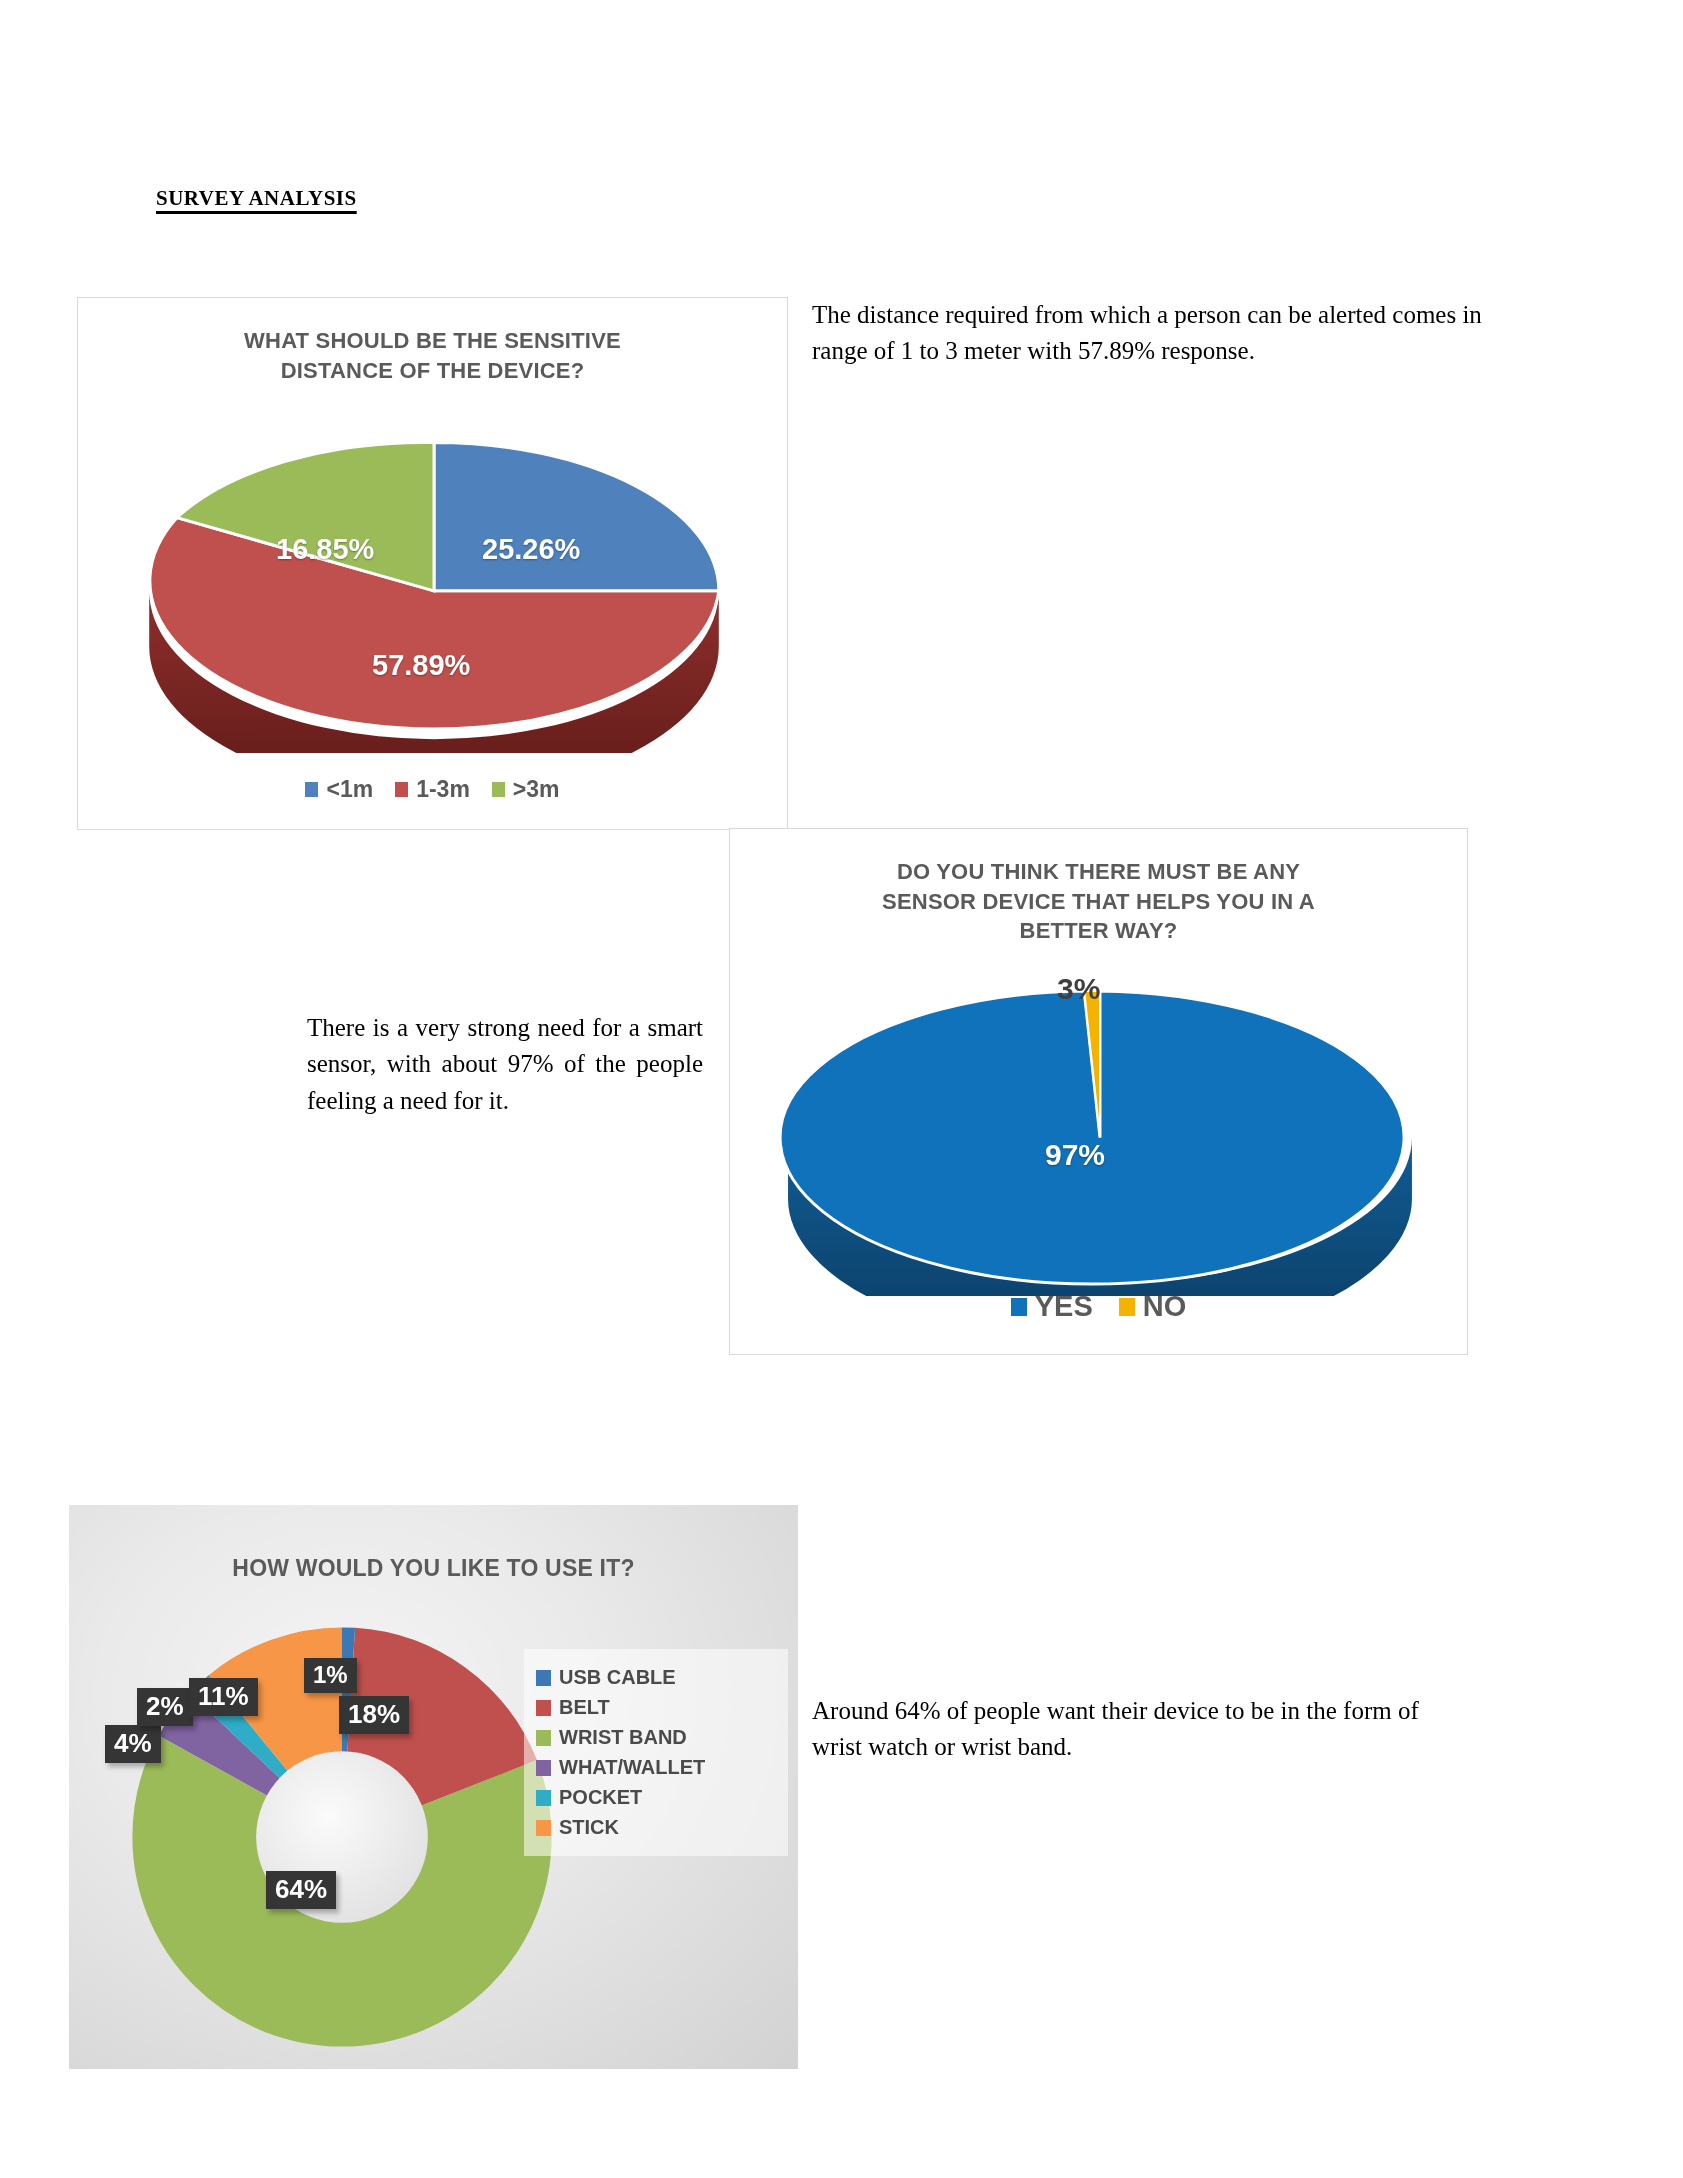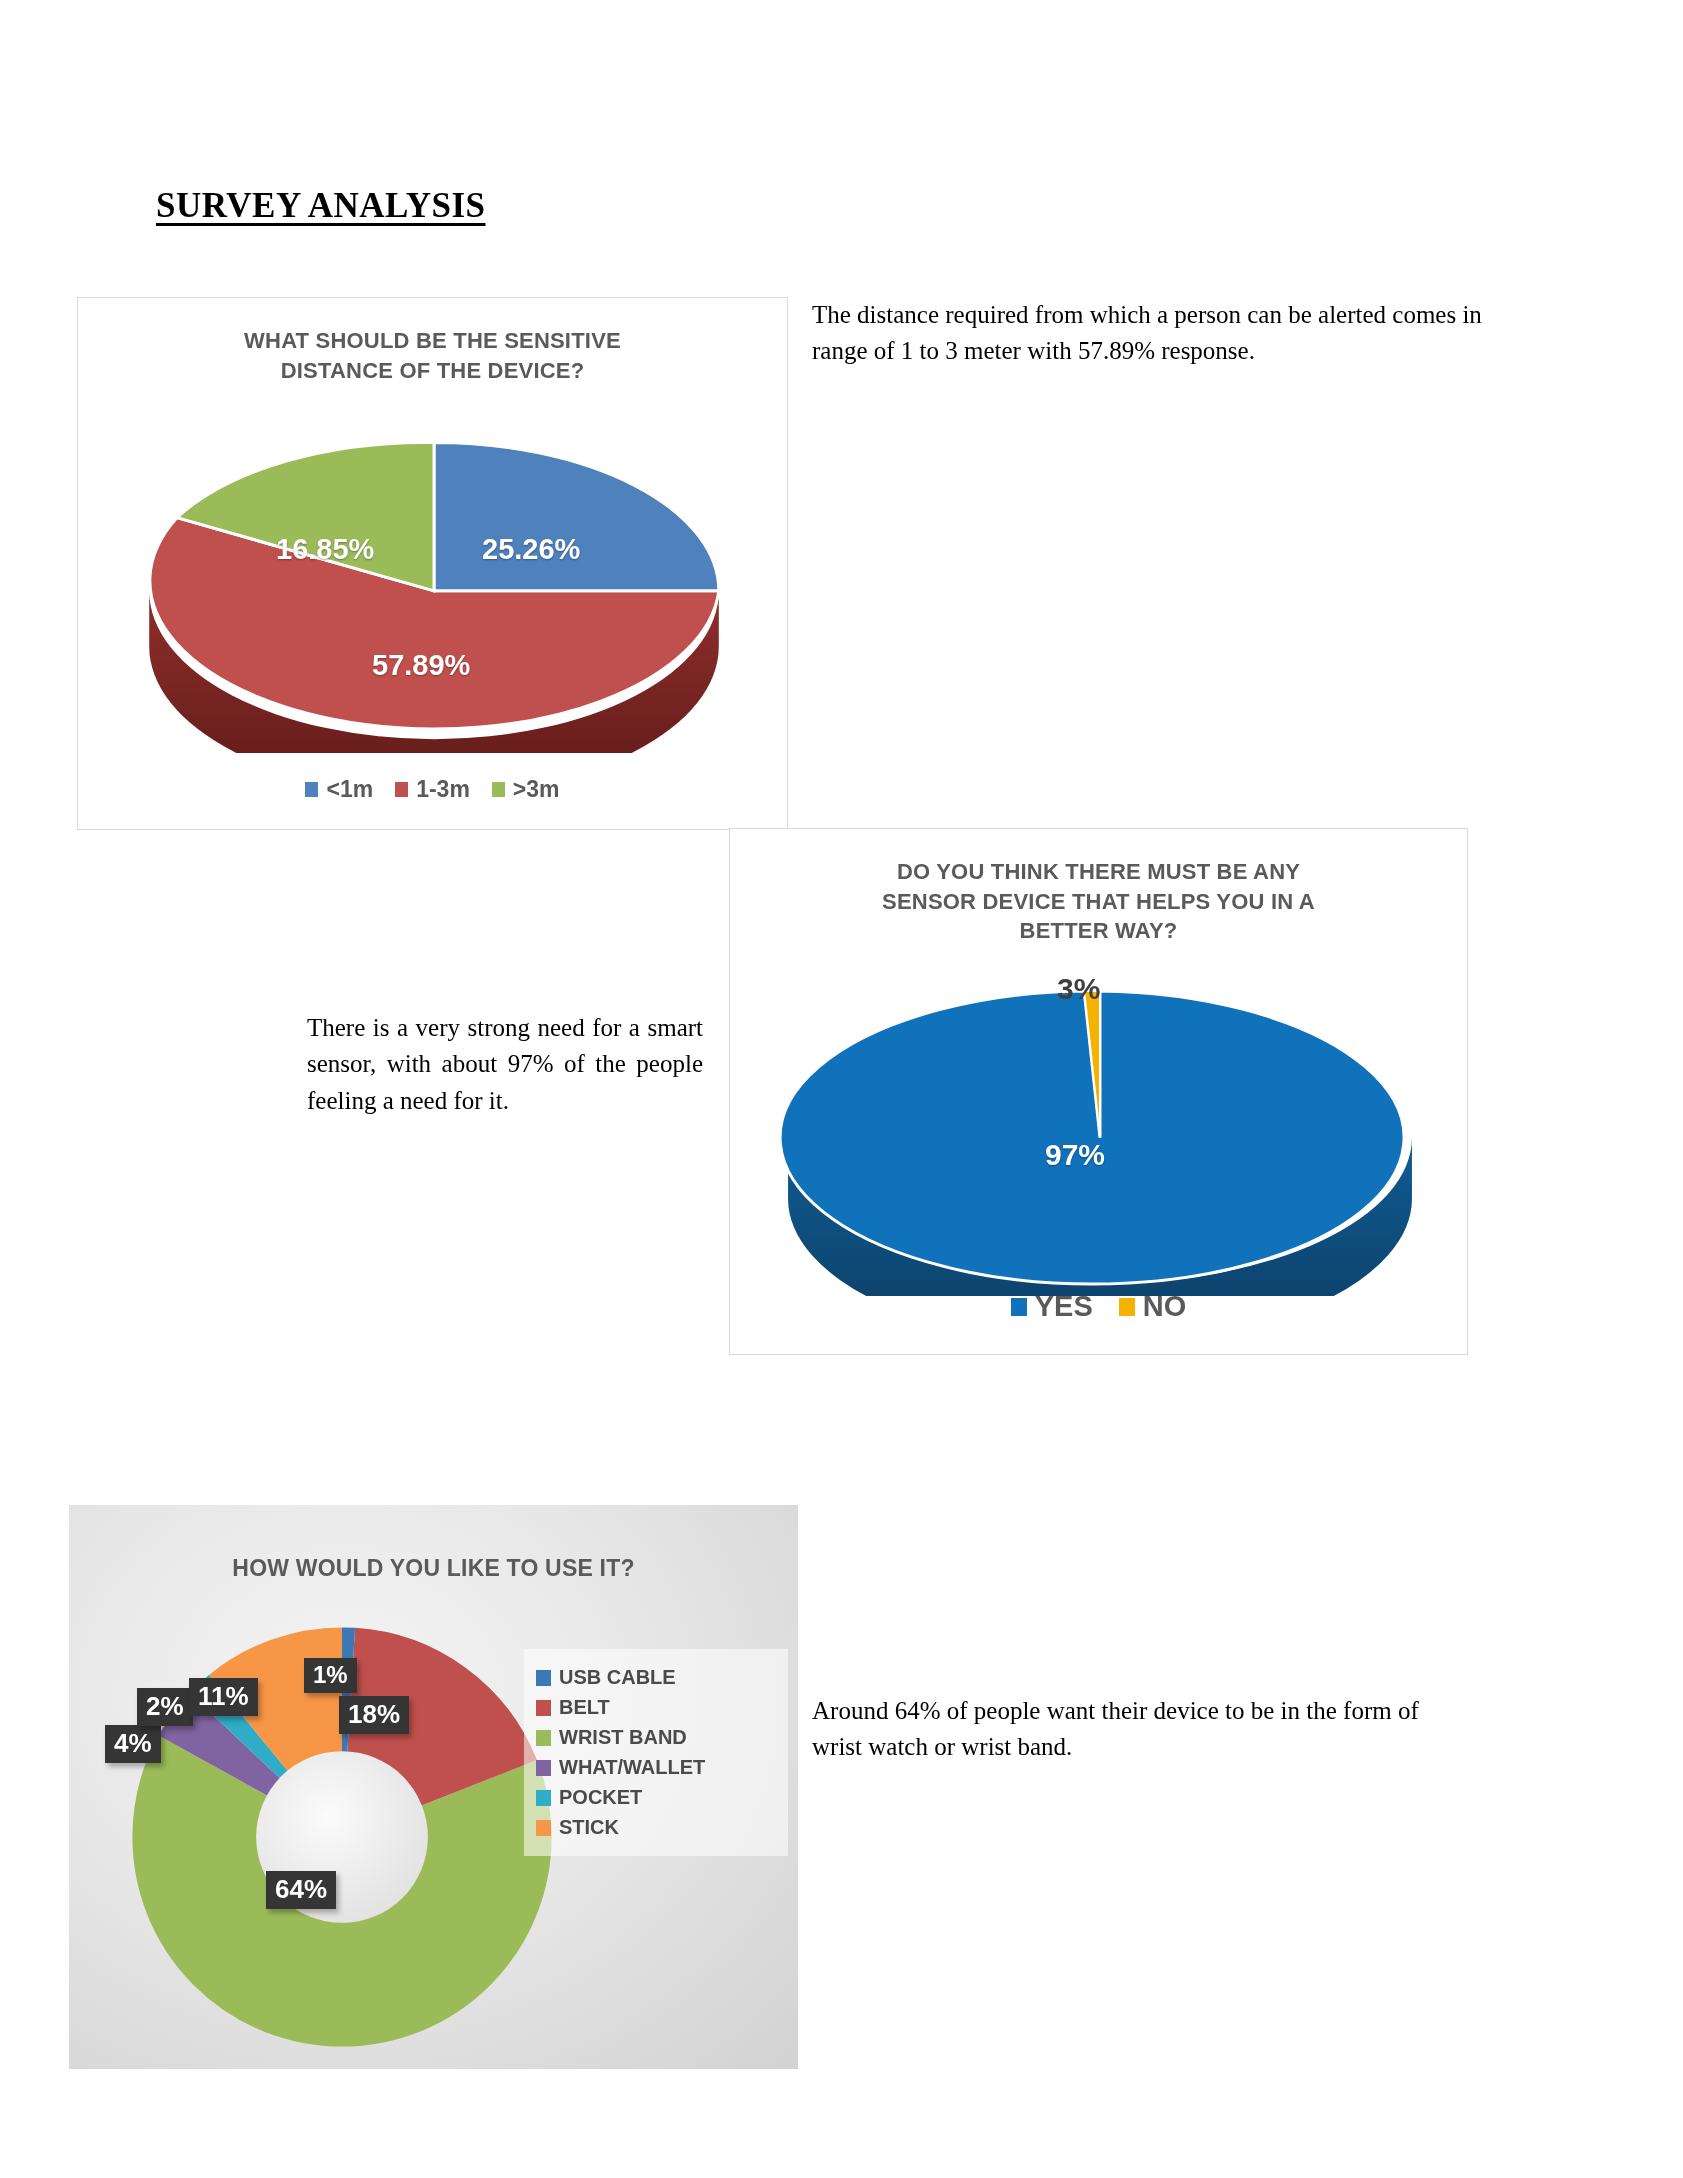--- a/index.html
+++ b/index.html
@@ -15,21 +15,21 @@
     overflow: hidden;
   }
 
   
   .page-title {
     position: absolute;
     left: 156px;
     top: 186px;
     font-family: "Liberation Serif", serif;
     font-weight: bold;
-    font-size: 35px;
+    font-size: 21px;
     letter-spacing: 0.5px;
     color: #000000;
     text-decoration: underline;
     text-underline-offset: 6px;
     text-decoration-thickness: 3px;
     white-space: nowrap;
   }
 
   
   .body-text {

